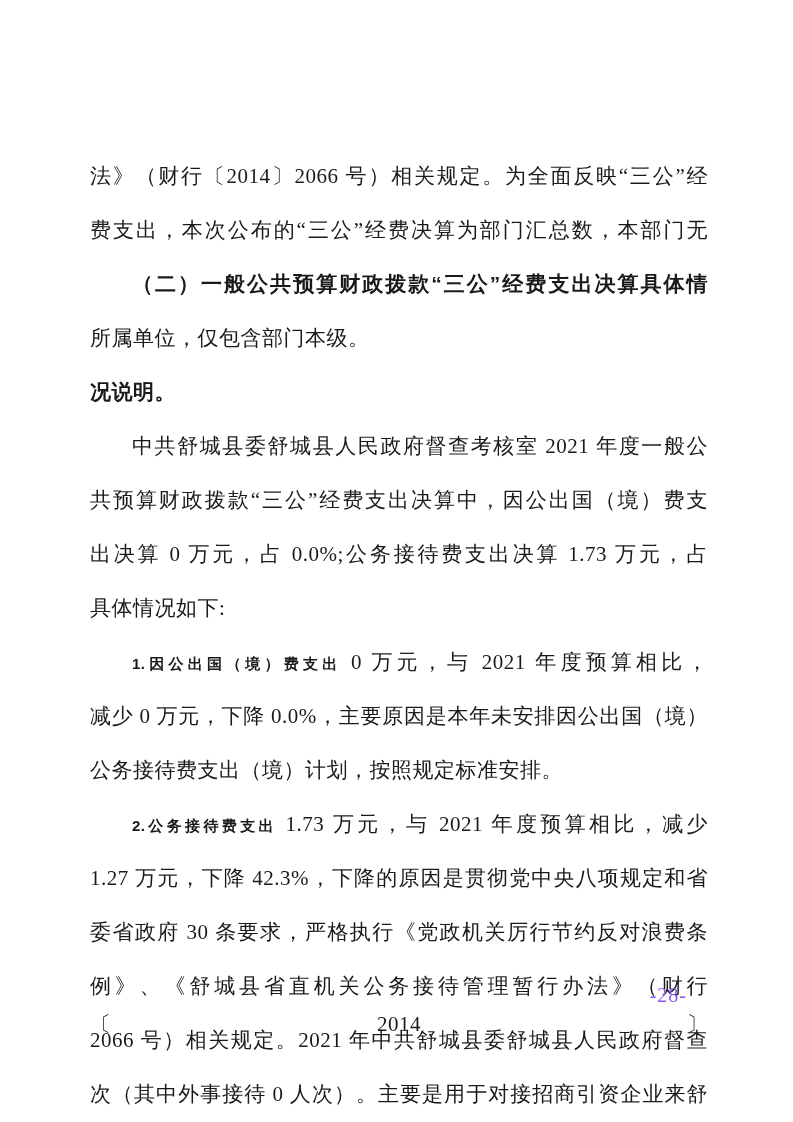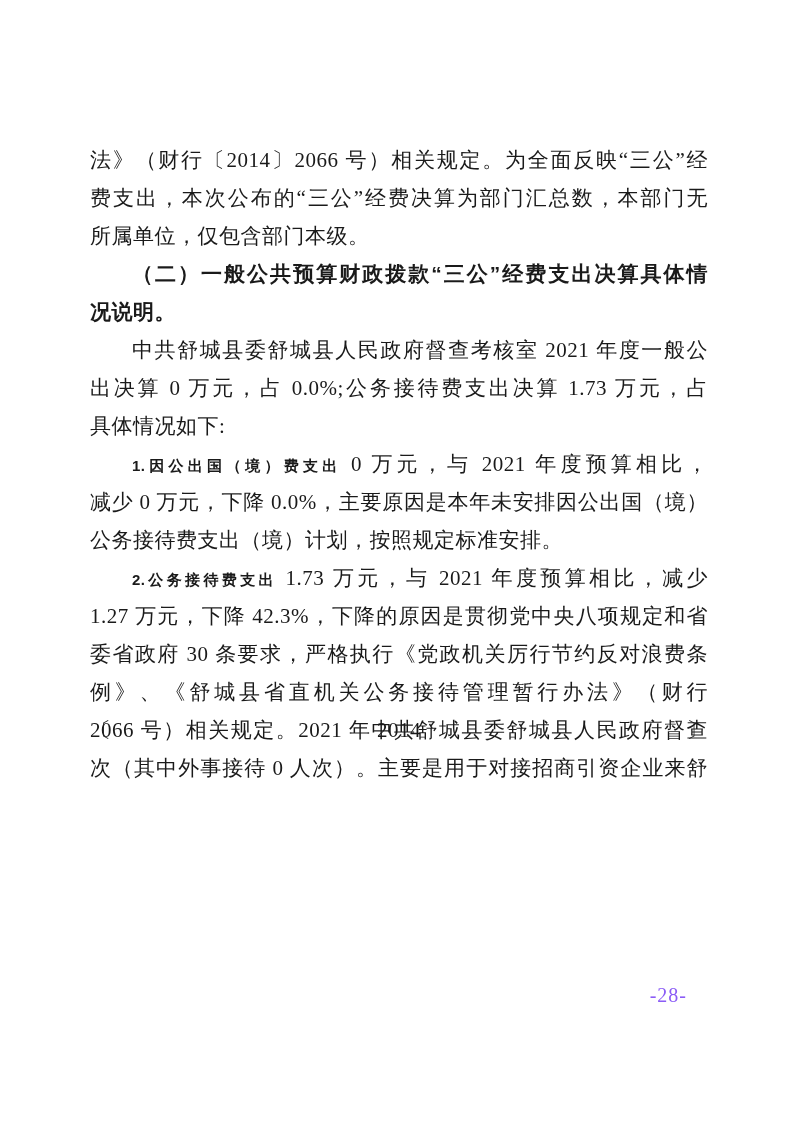--- a/index.html
+++ b/index.html
@@ -21,20 +21,21 @@
     left: 90px;
     top: 141px;
     width: 618px;
     font-size: 21px;
     line-height: 38px;
   }
   .line {
     height: 38px;
     text-align: justify;
     letter-spacing: 0.5px;
+    margin-top: 16px;
   }
   .line.just {
     text-align-last: justify;
   }
   .line.indent {
     padding-left: 42px;
   }
   .line.bold,
   .line b {
     font-family: "Liberation Sans", "DejaVu Sans", sans-serif;
@@ -55,24 +56,25 @@
     color: #8b5cf6;
   }
 </style>
 </head>
 <body>
 
 <div class="page">
   <div class="textblock">
       <div class="line just">法》（财行〔2014〕2066 号）相关规定。为全面反映“三公”经</div>
       <div class="line just">费支出，本次公布的“三公”经费决算为部门汇总数，本部门无</div>
+      <div class="line just indent bold">（二）一般公共预算财政拨款“三公”经费支出决算具体情</div>
       <div class="line">所属单位，仅包含部门本级。</div>
-      <div class="line just indent bold">（二）一般公共预算财政拨款“三公”经费支出决算具体情</div>
       <div class="line bold">况说明。</div>
       <div class="line just indent">中共舒城县委舒城县人民政府督查考核室 2021 年度一般公</div>
+      <div class="line just">共预算财政拨款“三公”经费支出决算中，因公出国（境）费支</div>
       <div class="line just">出决算 0 万元，占 0.0%;公务接待费支出决算 1.73 万元，占</div>
       <div class="line">具体情况如下:</div>
       <div class="line just indent"><b>1.因公出国（境）费支出</b><span> 0 万元，与 2021 年度预算相比，</span></div>
       <div class="line just">减少 0 万元，下降 0.0%，主要原因是本年未安排因公出国（境）</div>
       <div class="line">公务接待费支出（境）计划，按照规定标准安排。</div>
       <div class="line just indent"><b>2.公务接待费支出</b><span> 1.73 万元，与 2021 年度预算相比，减少</span></div>
       <div class="line just">1.27 万元，下降 42.3%，下降的原因是贯彻党中央八项规定和省</div>
       <div class="line just">委省政府 30 条要求，严格执行《党政机关厉行节约反对浪费条</div>
       <div class="line just">例》、《舒城县省直机关公务接待管理暂行办法》（财行〔2014〕</div>
       <div class="line just">2066 号）相关规定。2021 年中共舒城县委舒城县人民政府督查</div>

